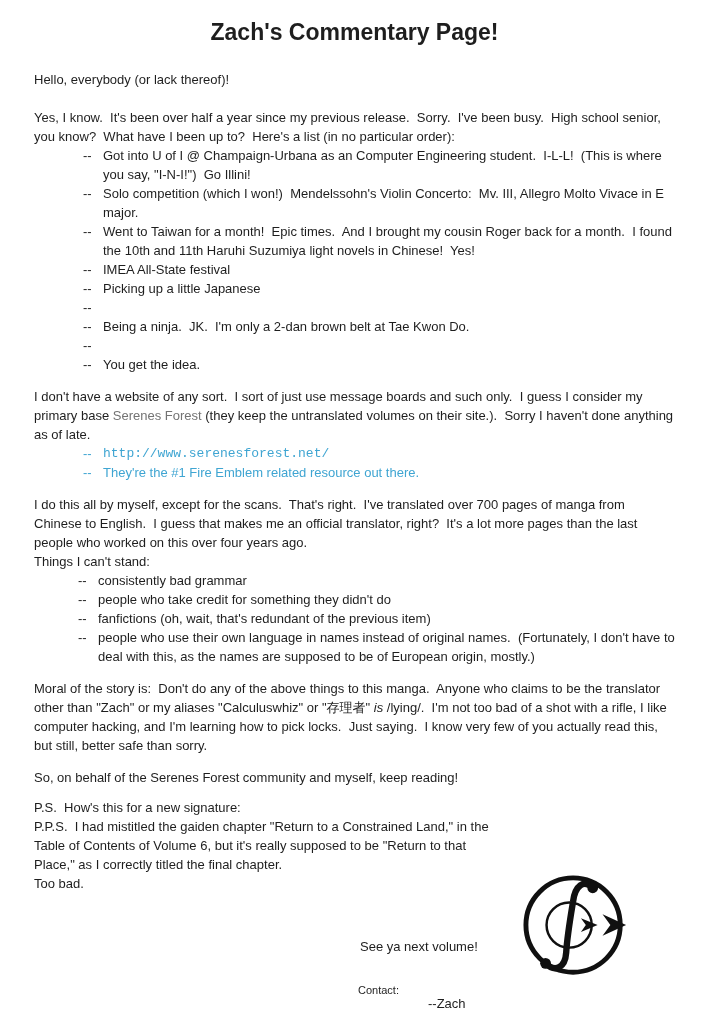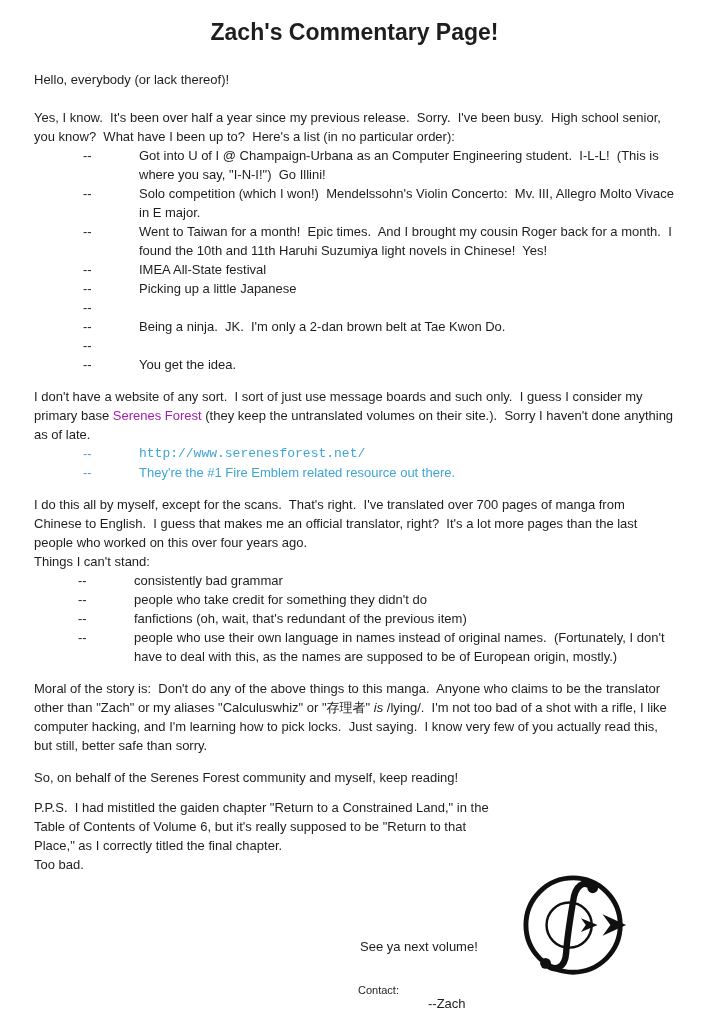--- a/index.html
+++ b/index.html
@@ -24,22 +24,22 @@
     margin: 6px 0 24px 0;
   }
   p { margin: 0; white-space: pre-wrap; }
   em { font-style: italic; }
   .mb { margin-bottom: 19px; }
   .mb-sm { margin-bottom: 13px; }
   .list { padding-left: 49px; }
   .list2 { padding-left: 44px; }
   .li { display: flex; }
   .li .marker { flex: 0 0 20px; white-space: pre; }
-  .li .txt { white-space: pre-wrap; margin-left: 36px; }
-  .green { color: #a21caf; }
+  .li .txt { white-space: pre-wrap; }
+  .green { color: #737373; }
   .blue { color: #3fa5d2; }
   a.blue { text-decoration: none; cursor: pointer; font-family: Liberation Mono, monospace; }
   .cjk { font-family: Liberation Serif, serif; }
   .bottom { position: absolute; left: 34px; top: 798px; width: 641px; height: 226px; }
   .pps { width: 472px; }
   .signoff { position: absolute; left: 326px; top: 101px; white-space: pre-wrap; }
   .signoff .ind1 { margin-left: 68px; }
   .contact { position: absolute; left: 324px; top: 157px; font-size: 11px; line-height: 14px; white-space: pre-wrap; }
   .logo { position: absolute; left: 488px; top: 74px; }
 </style>
@@ -126,20 +126,21 @@
         <span class="txt">people who use their own language in names instead of original names.  (Fortunately, I don't have to deal with this, as the names are supposed to be of European origin, mostly.)</span>
       </div>
     </div>
 
     <p class="mb-sm"><span>Moral of the story is:  Don't do any of the above things to this manga.  Anyone who claims to be the translator other than "Zach" or my aliases "Calculuswhiz" or "</span><span class="cjk">存理者</span><span>" </span><em>is</em><span> /lying/.  I'm not too bad of a shot with a rifle, I like computer hacking, and I'm learning how to pick locks.  Just saying.  I know very few of you actually read this, but still, better safe than sorry.</span></p>
 
     <p class="mb">So, on behalf of the Serenes Forest community and myself, keep reading!</p>
 
     <div class="bottom">
       <div>
+        <p>P.S.  How's this for a new signature:</p>
         <p class="pps">P.P.S.  I had mistitled the gaiden chapter "Return to a Constrained Land," in the Table of Contents of Volume 6, but it's really supposed to be "Return to that Place," as I correctly titled the final chapter.</p>
         <p>Too bad.</p>
       </div>
 
       <div class="signoff">
         <p>See ya next volume!</p>
         <p class="ind1">--Zach</p>
         
       </div>
 

